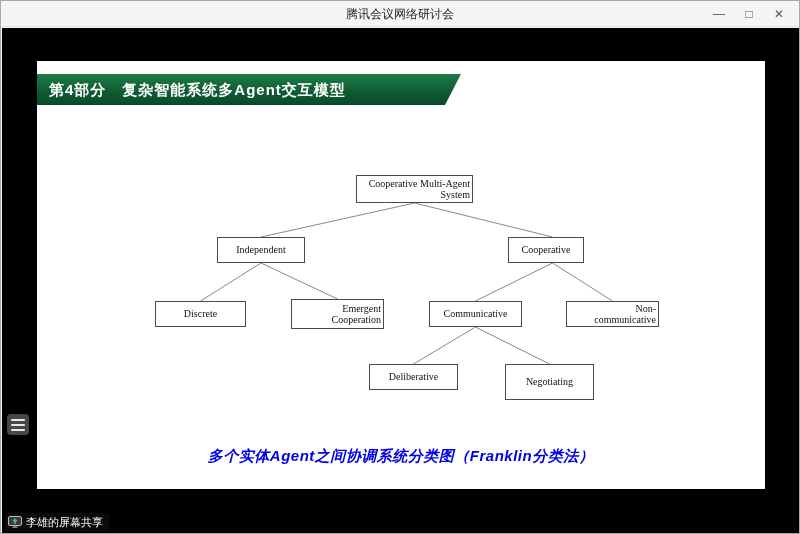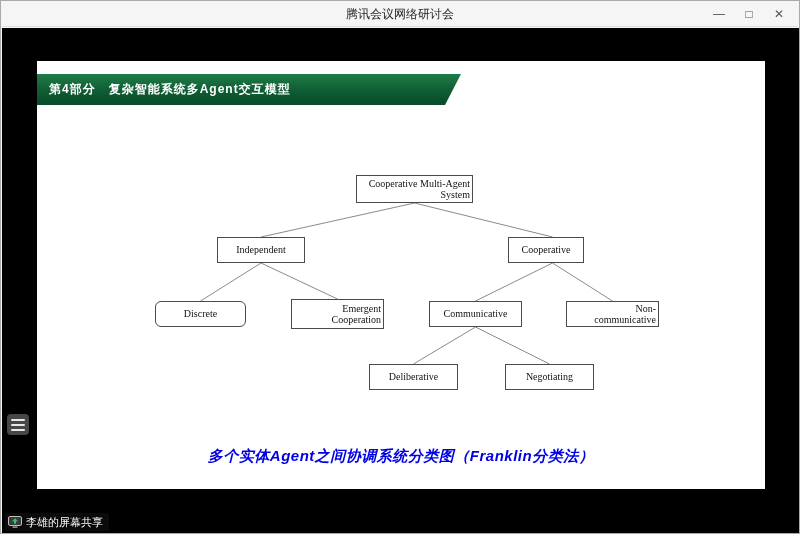--- a/index.html
+++ b/index.html
@@ -14,41 +14,41 @@
 
   
   .stage { position:absolute; left:1px; top:27px; width:798px; height:506px; background:#000; }
 
   
   .slide { position:absolute; left:35px; top:33px; width:728px; height:428px; background:#ffffff; }
 
   .banner { position:absolute; left:0; top:13px; width:424px; height:31px;
             background:linear-gradient(180deg,#1e7c47 0%,#0f5c33 55%,#0a4a29 100%);
             clip-path:polygon(0 0,100% 0,calc(100% - 16px) 100%,0 100%);
-            color:#fff; font-weight:bold; font-size:12px; line-height:31px; padding-left:12px; letter-spacing:1px; }
+            color:#fff; font-weight:bold; font-size:15px; line-height:31px; padding-left:12px; letter-spacing:1px; }
 
   .logo { position:absolute; right:10px; top:14px; width:115px; height:42px; display:flex; align-items:flex-start; }
   .logo-emblem { width:38px; height:38px; flex:0 0 38px; }
   .logo-text { margin-left:4px; padding-top:3px; }
   .logo-cn { font-family:"Liberation Serif","DejaVu Serif",serif; font-weight:bold; font-size:17px; color:#1a7a42; letter-spacing:2px; line-height:20px; }
   .logo-en { font-size:5px; color:#1a7a42; letter-spacing:0.4px; margin-top:2px; font-weight:bold; }
 
   
   .tree-lines { position:absolute; left:0; top:0; width:728px; height:428px; pointer-events:none; }
   .node { position:absolute; border:1px solid #4a4a4a; background:#fff; display:flex; align-items:center; justify-content:center;
           text-align:right; font-family:"Liberation Serif","DejaVu Serif",serif; font-size:10px; color:#111; line-height:1.15; padding:1px 2px; }
   .n-root            { left:319px; top:114px; width:117px; height:28px; }
   .n-independent     { left:180px; top:176px; width:88px;  height:26px; }
   .n-cooperative     { left:471px; top:176px; width:76px;  height:26px; }
-  .n-discrete        { left:118px; top:240px; width:91px;  height:26px;border-radius:6px; }
+  .n-discrete        { left:118px; top:240px; width:91px;  height:26px; }
   .n-emergent        { left:254px; top:238px; width:93px;  height:30px; }
   .n-communicative   { left:392px; top:240px; width:93px;  height:26px; }
   .n-non-communicative{ left:529px; top:240px; width:93px; height:26px;padding-left:20px; }
   .n-deliberative    { left:332px; top:303px; width:89px;  height:26px; }
-  .n-negotiating     { left:468px; top:303px; width:89px;  height:26px; }
+  .n-negotiating     { left:468px; top:303px; width:89px;  height:36px; }
 
   .caption { position:absolute; left:0; top:386px; width:728px; text-align:center;
              color:#0000e6; font-weight:bold; font-size:15px; letter-spacing:0.5px;font-style:italic; }
 
   
   .sidebar-tool { position:absolute; left:5px; top:386px; width:22px; height:21px; background:#474747; border-radius:4px;
                   display:flex; flex-direction:column; justify-content:center; gap:3px; padding:0 4px; cursor:pointer; }
   .sidebar-tool span { display:block; height:2px; background:#e8e8e8; border-radius:1px; }
 
   .share-label { position:absolute; left:3px; top:485px; height:18px; display:flex; align-items:center; gap:4px;

